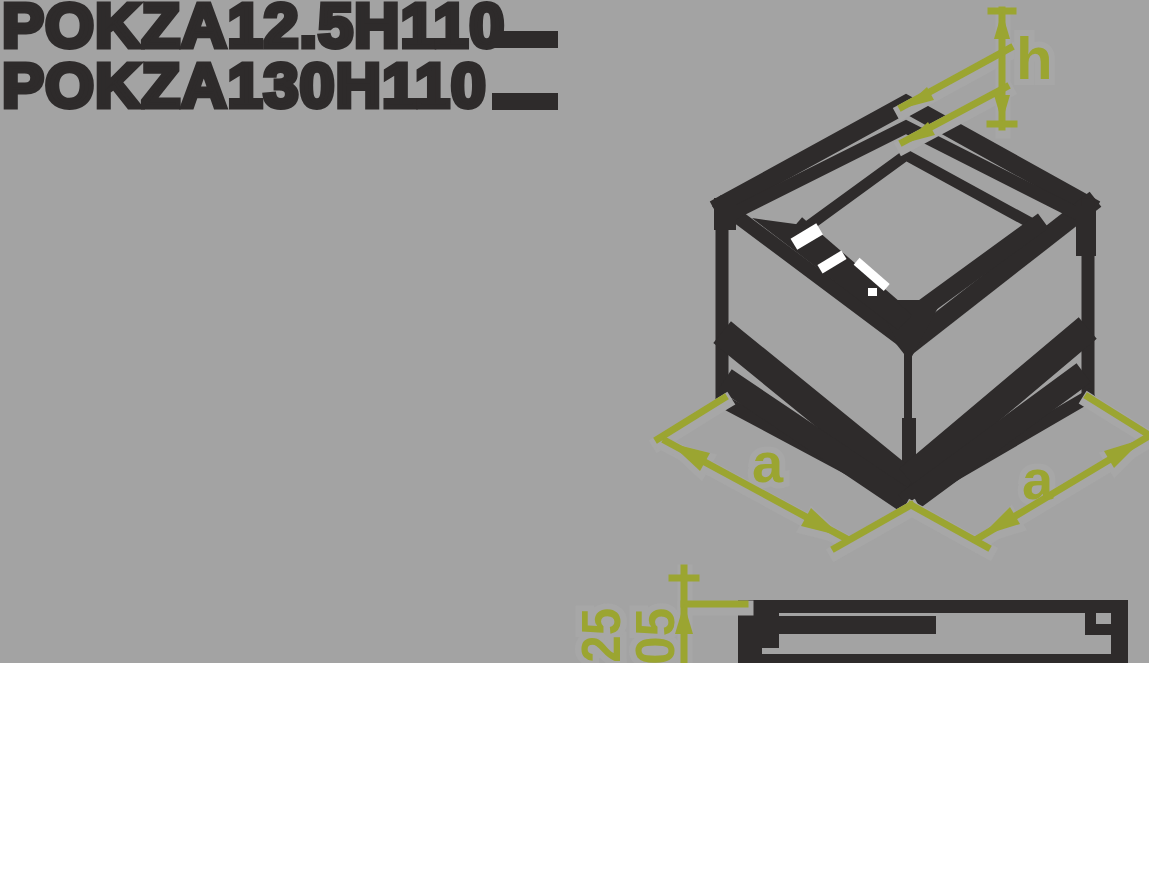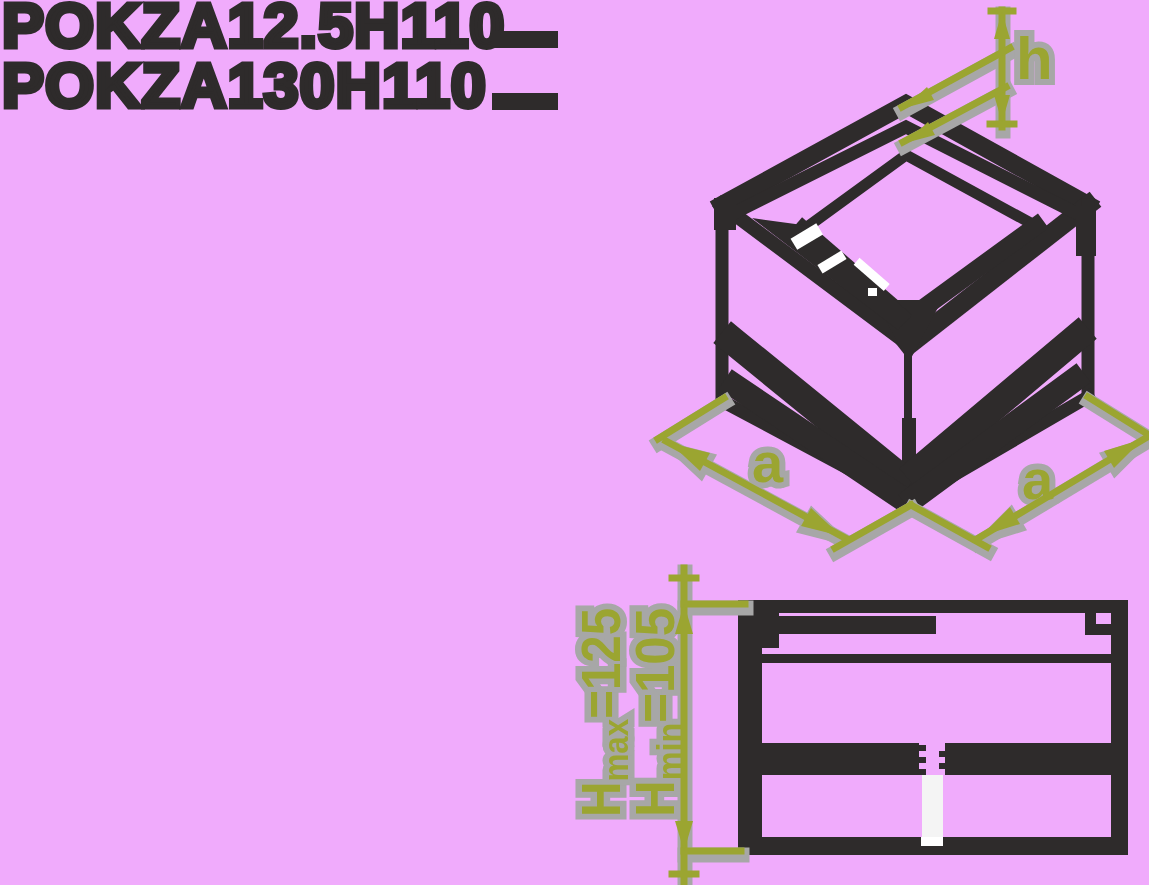--- a/index.html
+++ b/index.html
@@ -1,16 +1,16 @@
 <!DOCTYPE html>
 <html><head>
 <meta charset="utf-8">
 <style>
   html,body{margin:0;padding:0;background:#fff;}
-  #stage{position:relative;width:1149px;height:885px;overflow:hidden;background:#f0abfc;
+  #stage{position:relative;width:1149px;height:663px;overflow:hidden;background:#a3a3a3;
          font-family:"Liberation Sans",sans-serif;}
   .code{position:absolute;left:2px;color:#2e2b2b;font-weight:bold;font-size:63px;
         line-height:1;white-space:nowrap;-webkit-text-stroke:5px #2e2b2b;letter-spacing:1px;}
 </style>
 </head>
 <body>
 <div id="stage">
   <div class="code" id="l1" style="top:-6px;">POKZA12.5H110</div>
   <div class="code" id="l2" style="top:54px;">POKZA130H110</div>
   <svg width="1149" height="885" viewBox="0 0 1149 885" style="position:absolute;left:0;top:0;">

